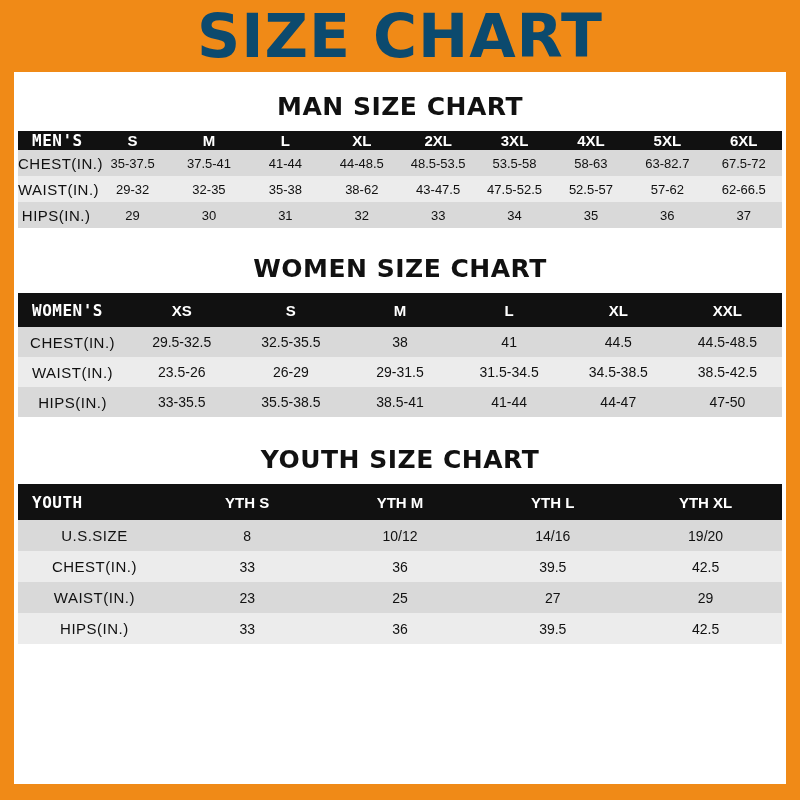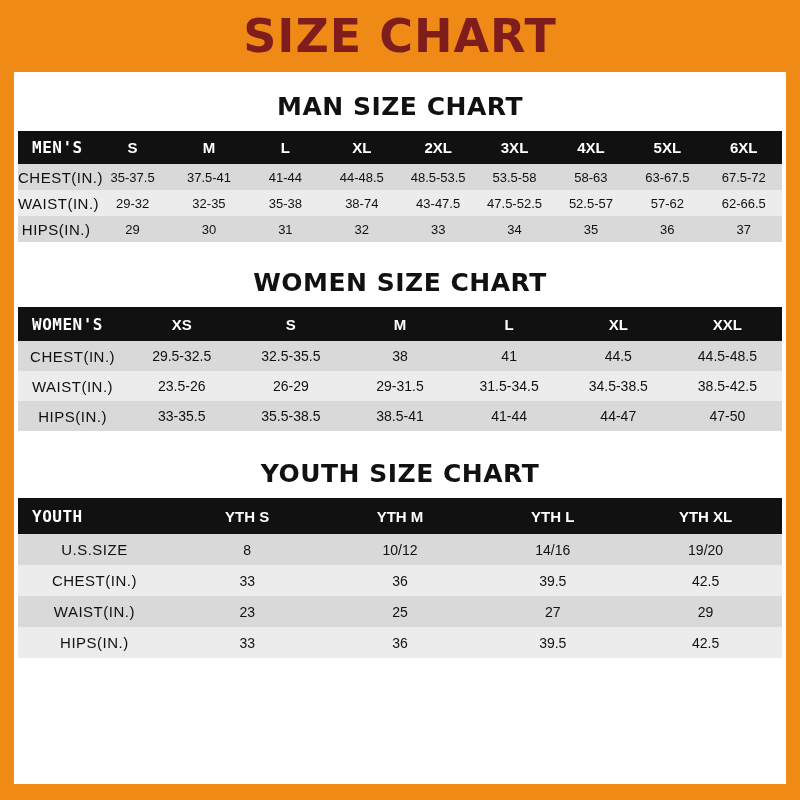--- a/index.html
+++ b/index.html
@@ -27,23 +27,23 @@
     height: 72px;
     background: #f08a17;
     display: flex;
     align-items: center;
     justify-content: center;
     margin: 0 -14px;
   }
   .header-title {
     font-family: "DejaVu Sans", sans-serif;
     font-weight: bold;
-    font-size: 46px;
+    font-size: 60px;
     letter-spacing: 1px;
-    color: #7f1d1d;
+    color: #0c4a6e;
     text-align: center;
     line-height: 1;
   }
   .content {
     padding: 0 4px;
     box-sizing: border-box;
   }
   .section-title {
     text-align: center;
     font-family: "DejaVu Sans", sans-serif;
@@ -71,21 +71,21 @@
     height: 26px;
     font-family: "Liberation Sans", sans-serif;
   }
   
   table.size-table thead tr {
     background: #111111;
   }
   table.size-table thead th {
     color: #ffffff;
     font-weight: bold;
-    height: 33px;
+    height: 19px;
     font-size: 14px;
   }
   table.size-table thead th.rowlabel {
     font-family: "DejaVu Sans Mono", monospace;
     font-size: 16px;
     letter-spacing: 0.5px;
     text-align: left;
     padding-left: 14px;
   }
   table.size-table thead th.sizecol {
@@ -153,29 +153,29 @@
       <tbody>
         <tr class="odd">
           <td class="rowlabel">CHEST(IN.)</td>
           <td>35-37.5</td>
           <td>37.5-41</td>
           <td>41-44</td>
           <td>44-48.5</td>
           <td>48.5-53.5</td>
           <td>53.5-58</td>
           <td>58-63</td>
-          <td>63-67.5</td>
+          <td>63-82.7</td>
           <td>67.5-72</td>
         </tr>
         <tr class="even">
           <td class="rowlabel">WAIST(IN.)</td>
           <td>29-32</td>
           <td>32-35</td>
           <td>35-38</td>
-          <td>38-74</td>
+          <td>38-62</td>
           <td>43-47.5</td>
           <td>47.5-52.5</td>
           <td>52.5-57</td>
           <td>57-62</td>
           <td>62-66.5</td>
         </tr>
         <tr class="odd">
           <td class="rowlabel">HIPS(IN.)</td>
           <td>29</td>
           <td>30</td>

